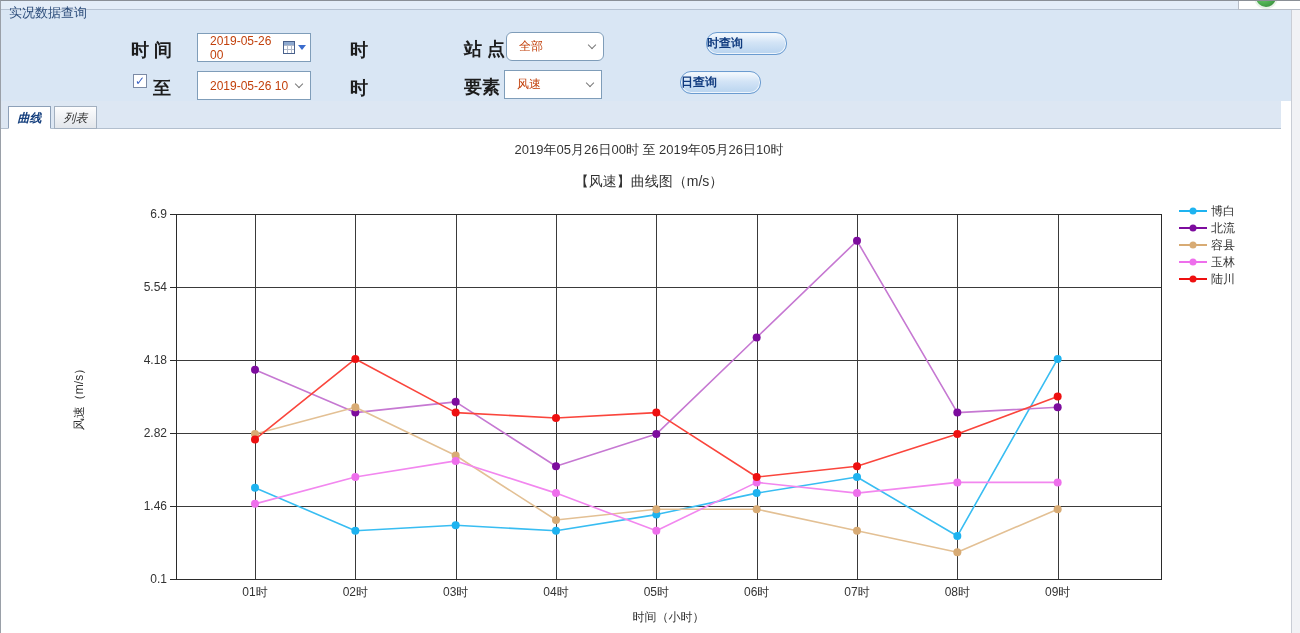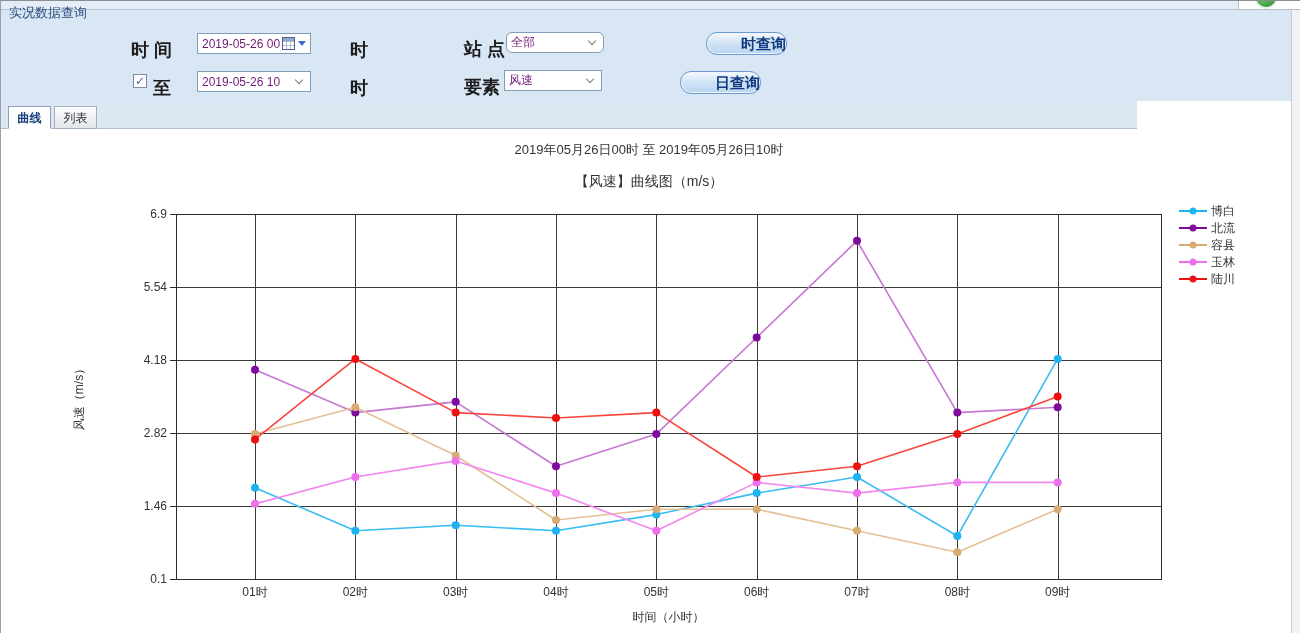--- a/index.html
+++ b/index.html
@@ -9,34 +9,34 @@
 
   
   .top-panel { position:absolute; left:0; top:0; width:1300px; height:100px; background:#d9e6f4; }
   .top-strip { position:absolute; left:0; top:0; width:1300px; height:9px; background:#e4edf8; border-bottom:1px solid #b7c3d3; }
   .panel-title { position:absolute; left:5px; top:3px; font-size:13px; color:#2f4f7c; background:transparent; padding:0 3px; z-index:3; }
   .right-strip { position:absolute; right:0; top:0; width:9px; height:633px; background:#f1f2f5; border-left:1px solid #c9cdd5; z-index:1; }
   .corner-tab { position:absolute; right:0; top:0; width:62px; height:9px; background:#ffffff; border-left:1px solid #b6bcc6; border-bottom:1px solid #b6bcc6; z-index:4; }
   .green-btn { position:absolute; right:22px; top:-16px; width:24px; height:24px; border-radius:50%; background:radial-gradient(circle at 35% 30%, #8fd48f, #4caf50 55%, #357a38); border:2px solid #e8f2e8; z-index:5; }
 
   .form-label { position:absolute; font-size:18px; font-weight:bold; color:#1c1c1c; white-space:pre; }
-  .field { position:absolute; height:21px; background:#fff; border:1px solid #7f9db9; font-size:12px; color:#701a75; display:flex; align-items:center; padding-left:4px; }
+  .field { position:absolute; height:29px; background:#fff; border:1px solid #7f9db9; font-size:12px; color:#c2410c; display:flex; align-items:center; padding-left:12px; }
   .field .val { flex:1 1 auto; }
   .cal-icon { width:13px; height:13px; margin-right:2px; border:1px solid #49618c; background:
       linear-gradient(#8ea9cf 0 3px, rgba(0,0,0,0) 3px),
       repeating-linear-gradient(to right, rgba(0,0,0,0) 0 3px, #b4bccb 3px 4px),
       repeating-linear-gradient(to bottom, rgba(0,0,0,0) 0 3px, #b4bccb 3px 4px),
       #fff; }
   .tri-down { width:0; height:0; border-left:4px solid transparent; border-right:4px solid transparent; border-top:5px solid #3a6ccd; margin:0 4px 0 1px; }
   .chev { width:6px; height:6px; border-right:1.5px solid #7a7a7a; border-bottom:1.5px solid #7a7a7a; transform:rotate(45deg); margin:-3px 8px 0 0; }
   .checkbox { position:absolute; width:14px; height:14px; background:#fff; border:1px solid #7b8aa5; font-size:12px; line-height:12px; text-align:center; color:#3b63c4; font-weight:bold; cursor:default; }
-  .query-btn { position:absolute; width:81px; height:23px; font-size:15px; font-weight:bold; color:#0f3a7e; text-align:right; line-height:21px; border:1px solid #6a9bd0; border-radius:11px; background:linear-gradient(#f6fafe, #d3e4f6 45%, #b9d4ef); box-shadow:inset 0 0 0 1px #eef5fc; cursor:pointer; }
+  .query-btn { position:absolute; width:81px; height:23px; font-size:12px; font-weight:bold; color:#0f3a7e; text-align:left; line-height:21px; border:1px solid #6a9bd0; border-radius:11px; background:linear-gradient(#f6fafe, #d3e4f6 45%, #b9d4ef); box-shadow:inset 0 0 0 1px #eef5fc; cursor:pointer; }
 
   
-  .tabbar { position:absolute; left:0; top:100px; width:1136px; height:28px; background:#dde7f3; border-bottom:1px solid #b2bfce; }
+  .tabbar { position:absolute; left:0; top:100px; width:1280px; height:28px; background:#dde7f3; border-bottom:1px solid #b2bfce;font-style:italic; }
   .tab { position:absolute; top:5px; height:23px; width:43px; text-align:center; font-size:12px; line-height:22px; }
   .tab.active { left:7px; background:#fff; border:1px solid #8da0b8; border-bottom:1px solid #fff; font-weight:bold; color:#16407e; z-index:2; }
   .tab.inactive { left:53px; background:linear-gradient(#fdfdfe,#e2e6eb); border:1px solid #a3b0c0; color:#333; }
 
   
   .chart-area { position:absolute; left:0; top:128px; width:1292px; height:505px; background:#fff;padding-left:20px; }
   .chart-title { position:absolute; left:0; top:12px; width:1296px; text-align:center; font-size:13px; color:#333; }
   .chart-subtitle { position:absolute; left:0; top:44px; width:1296px; text-align:center; font-size:14px; color:#333; }
   svg text { font-family:"Liberation Sans","DejaVu Sans",sans-serif; }
 </style>

